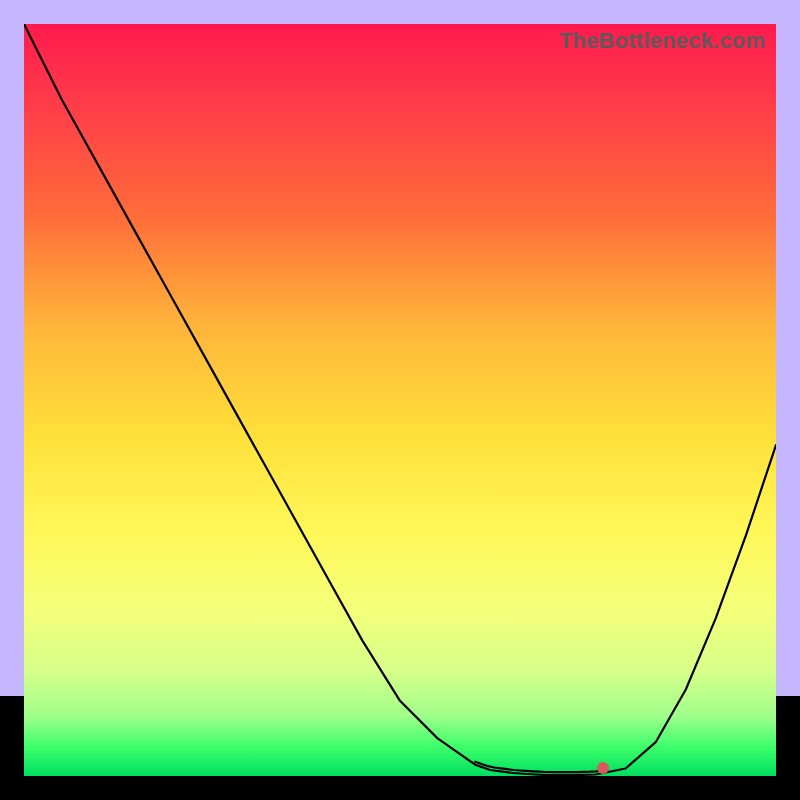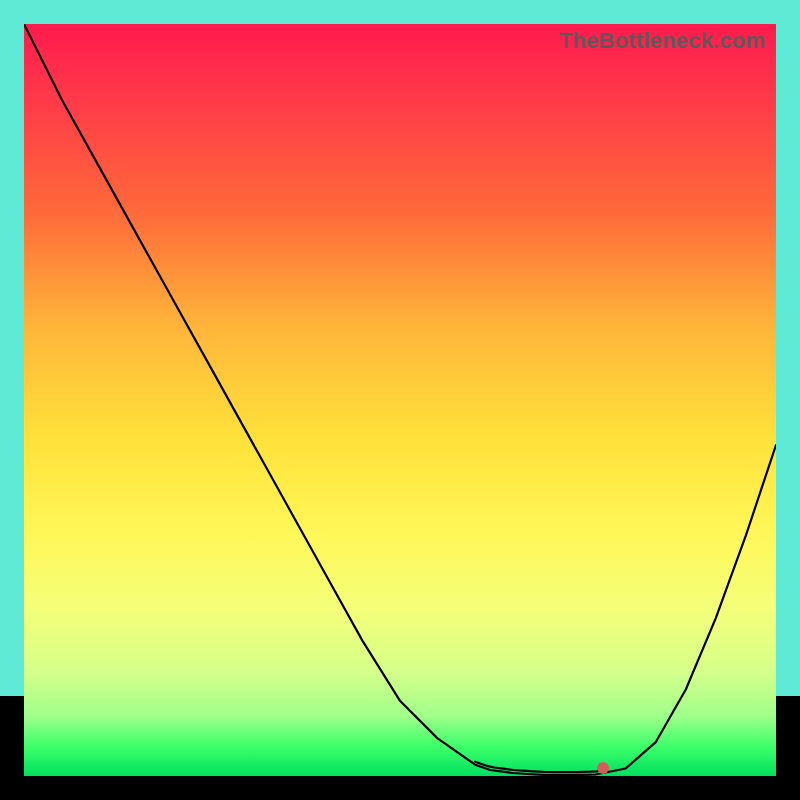--- a/index.html
+++ b/index.html
@@ -8,21 +8,21 @@
     width: 800px;
     height: 800px;
     background: #000;
     font-family: Arial, Helvetica, sans-serif;
     overflow: hidden;
   }
   .stage {
     position: relative;
     width: 800px;
     height: 696px;
-    background: #5eead4;
+    background: #c4b5fd;
   }
   .plot {
     position: absolute;
     left: 24px;
     top: 24px;
     width: 752px;
     height: 752px;
     background: linear-gradient(to bottom,
       #ff1a4d 0%,
       #ff3a4a 10%,

